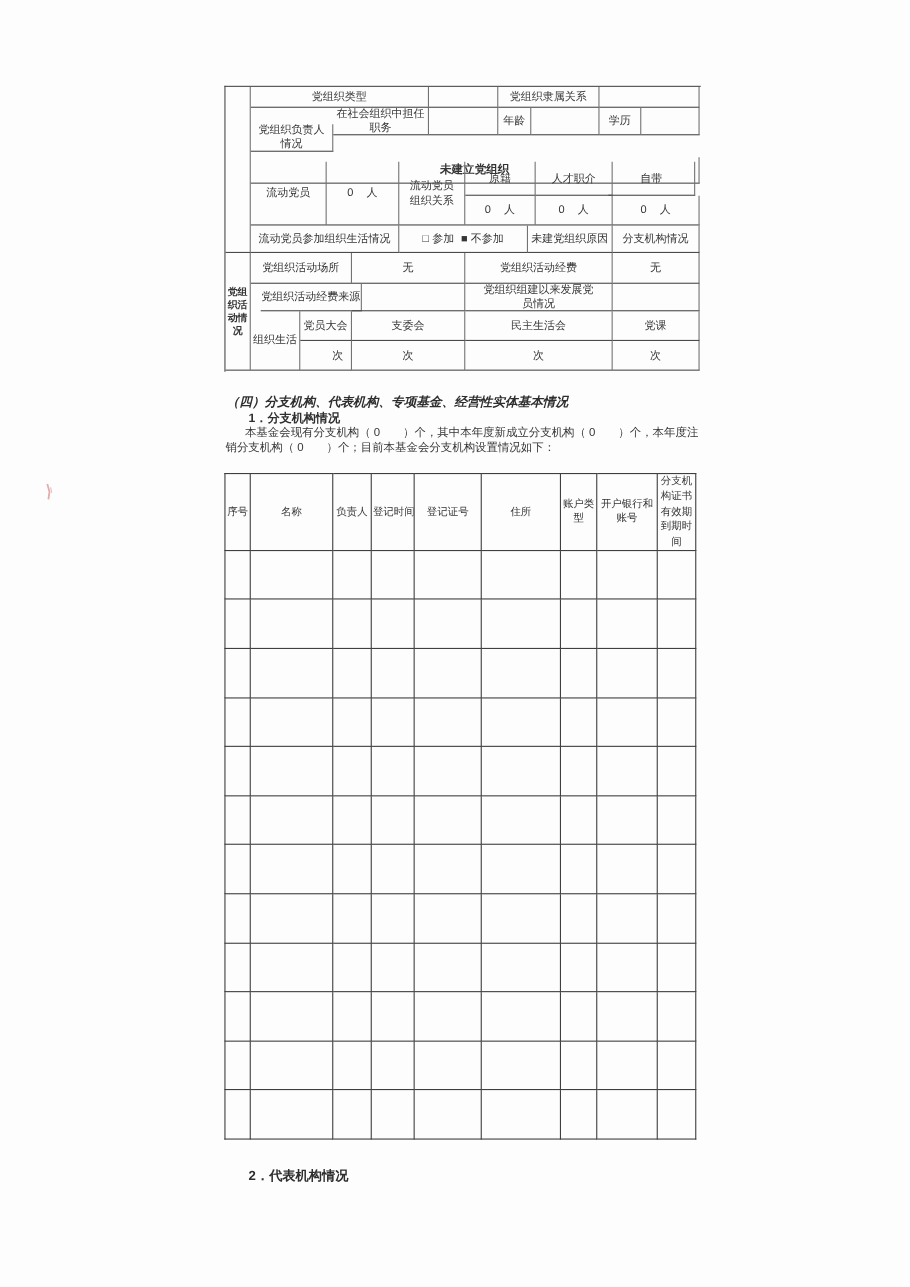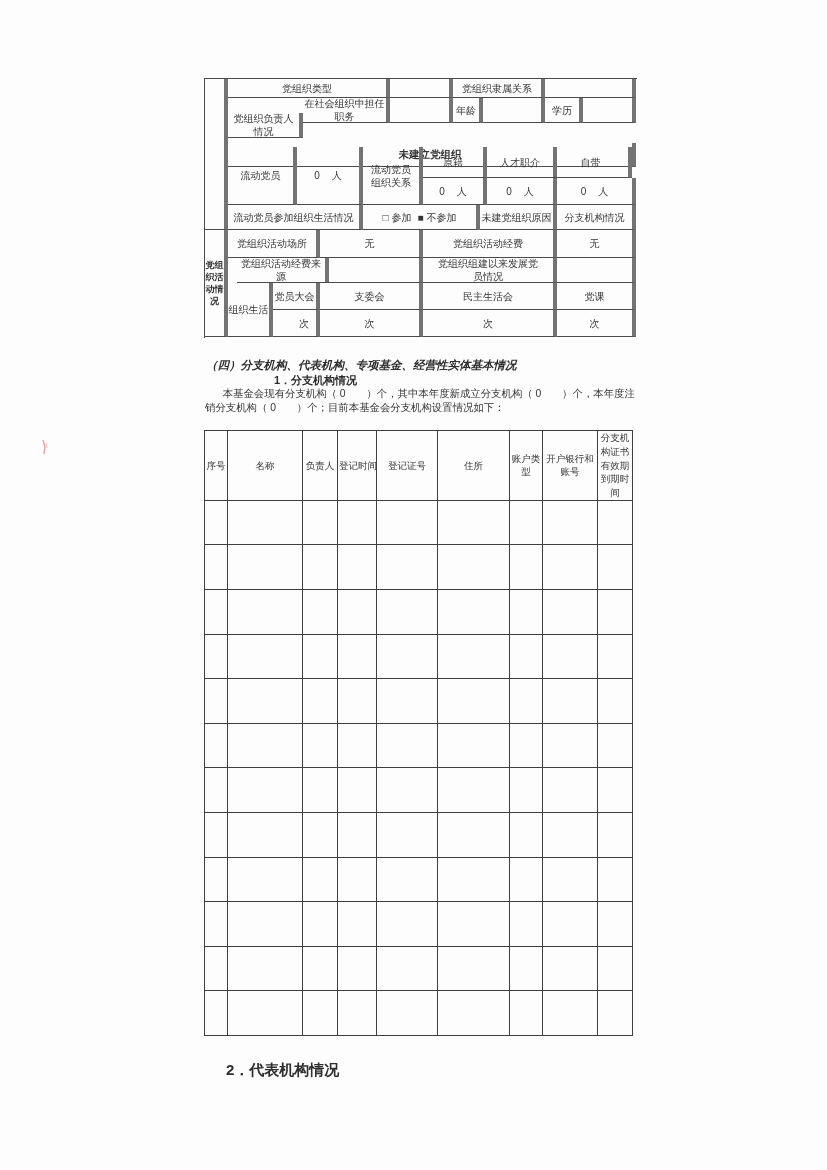--- a/index.html
+++ b/index.html
@@ -7,38 +7,38 @@
     position:relative;width:827px;height:1170px;background:#fdfdfd;
     font-family:"Liberation Sans",sans-serif;color:#333;overflow:hidden;
   }
   
   .ptable{
     position:absolute;left:204px;top:78px;width:432px;height:259px;
     border-top:1px solid #4b4b4b;border-left:1px solid #4b4b4b;
   }
   .tc{
     position:absolute;box-sizing:border-box;
-    border-right:4px solid #737373;border-bottom:1px solid #4b4b4b;
+    border-right:1px solid #737373;border-bottom:1px solid #4b4b4b;
     display:flex;align-items:center;justify-content:center;
     text-align:center;font-size:10px;line-height:1.3;color:#353535;
     overflow:hidden;
   }
   .tc.bold{font-weight:bold;font-size:10.5px;margin-top:20px;}
   .vlabel{flex-direction:column;font-size:9px;line-height:1.35;font-weight:bold;}
   .gap-l{margin-left:12px;}
   .gap-s{margin-left:6px;}
   .gap-xs{margin-left:3px;}
   
   .h-sec{position:absolute;left:206px;top:358px;font-size:11.5px;font-weight:bold;color:#2e2e2e;font-style:italic;}
-  .h-sub1{position:absolute;left:226px;top:373px;font-size:11px;font-weight:bold;color:#2e2e2e;margin-left:48px;}
+  .h-sub1{position:absolute;left:226px;top:373px;font-size:11px;font-weight:bold;color:#2e2e2e;}
   .para{
     position:absolute;left:205px;top:387px;width:438px;
     font-size:10.4px;line-height:1.38;color:#353535;text-indent:1.7em;
   }
-  .h-sub2{position:absolute;left:226px;top:1061px;font-size:15px;font-weight:bold;color:#2e2e2e;}
+  .h-sub2{position:absolute;left:226px;top:1061px;font-size:12px;font-weight:bold;color:#2e2e2e;}
   
   .btable{
     position:absolute;left:204px;top:430px;width:428px;
     border-collapse:collapse;table-layout:fixed;
   }
   .btable th,.btable td{
     border:1.5px solid #3f3f3f;font-weight:normal;
     font-size:9.5px;line-height:1.45;color:#353535;text-align:center;
     vertical-align:middle;padding:0 1px;overflow:hidden;
   }

